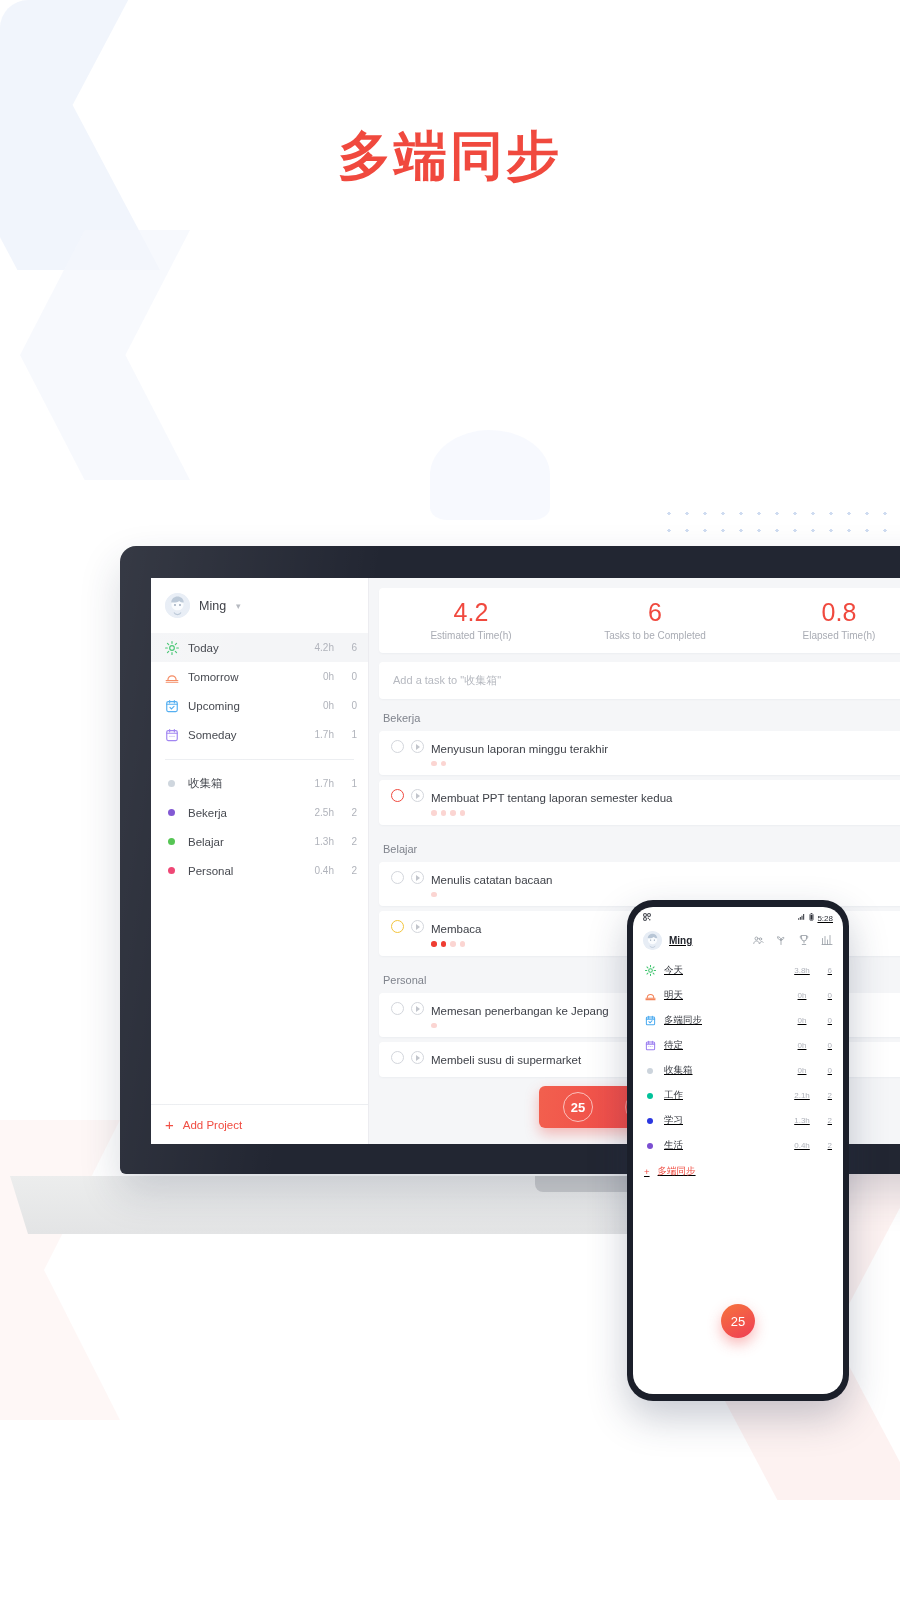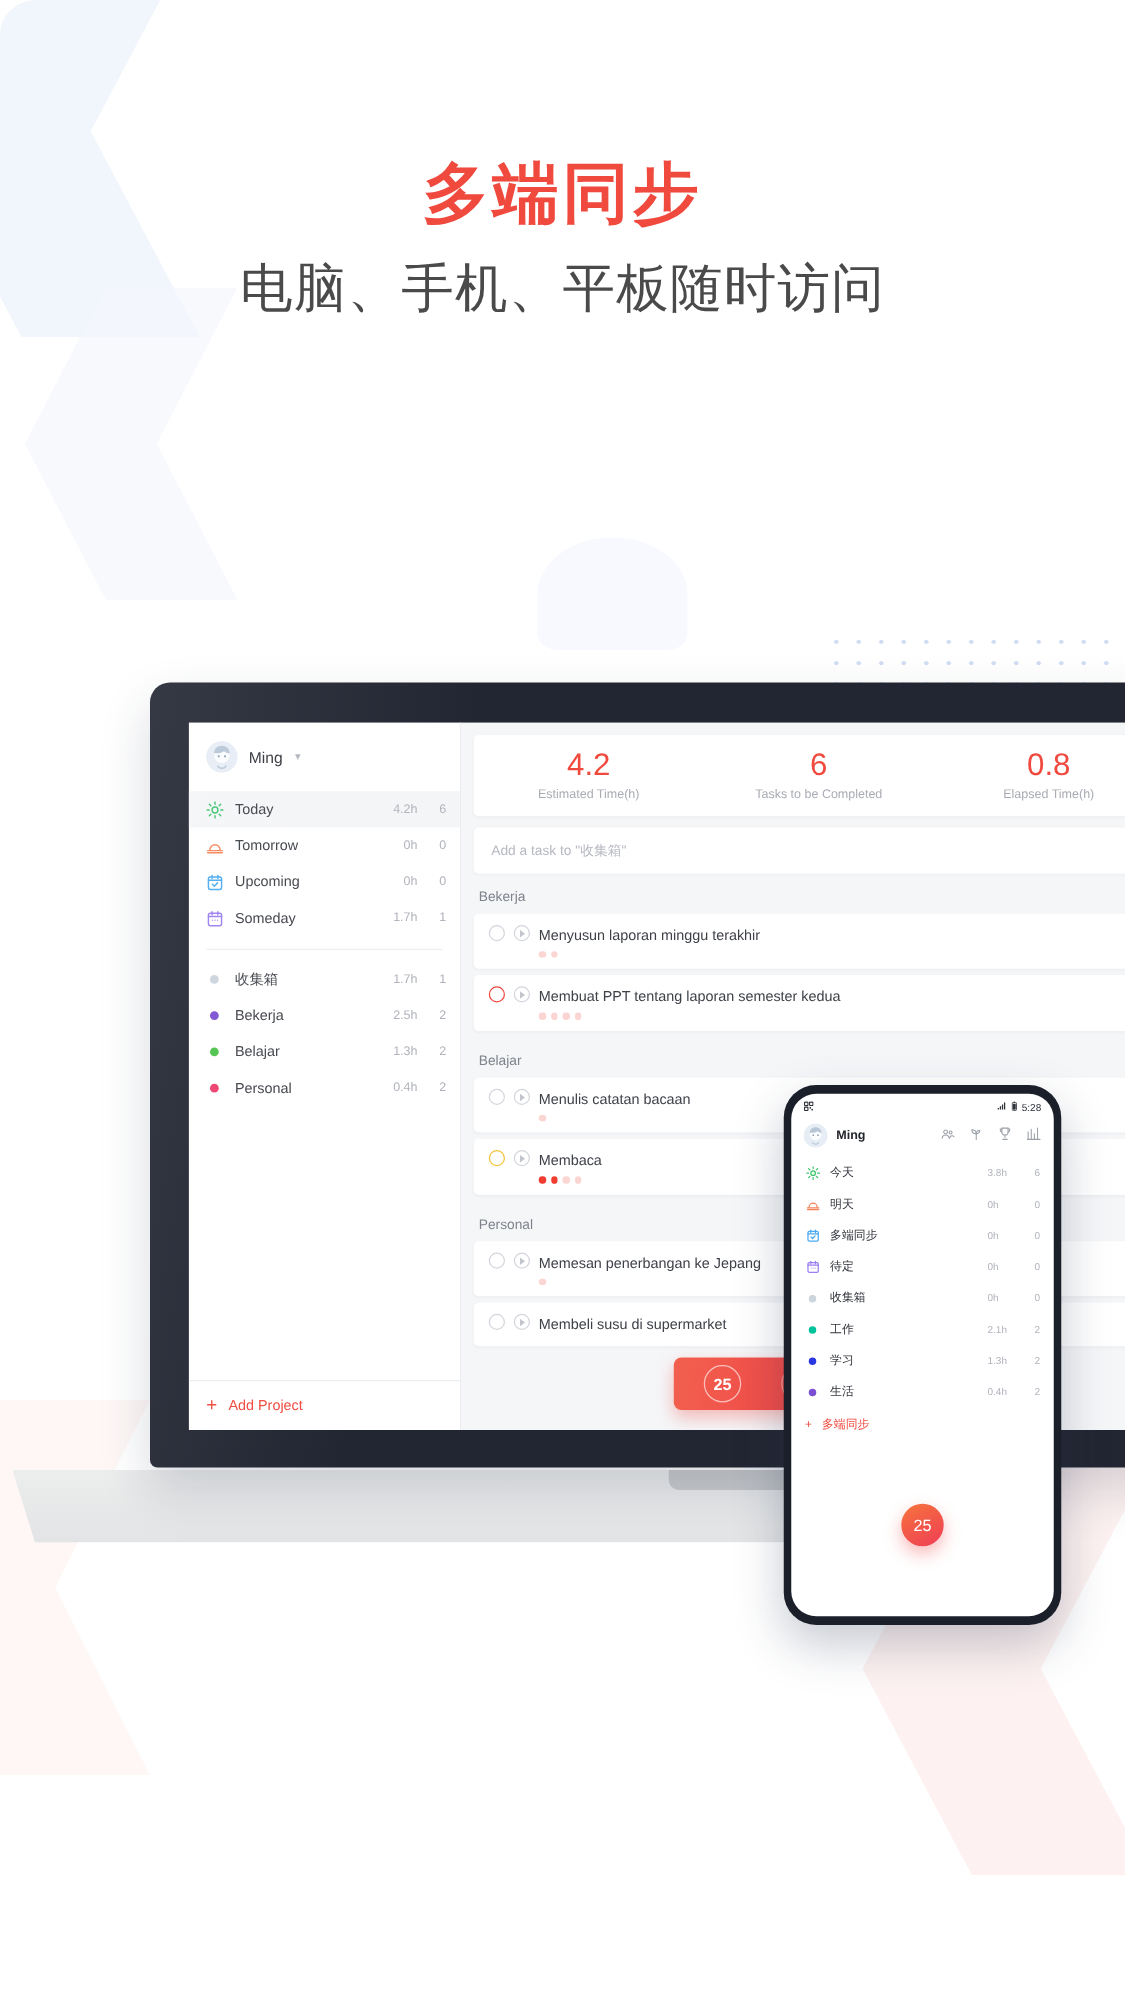--- a/index.html
+++ b/index.html
@@ -192,24 +192,25 @@
   .pill-circ {
     width: 30px; height: 30px; border-radius: 50%;
     border: 1.4px solid rgba(255,255,255,.62);
     display:flex; align-items:center; justify-content:center;
     font-size: 13px; color:#fff; font-weight:600;
   }
   .pill-circ.ghost { border-color: rgba(255,255,255,.40); }
 
   
   #phone {
-    position: absolute; left: 627px; top: 868px; width: 222px; height: 432px;
+    position: absolute; left: 627px; top: 900px; width: 222px; height: 501px;
     background: #1b1f2a; border-radius: 26px;
     box-shadow: 0 16px 38px rgba(40,50,80,.26);
     padding: 7px 6px;
+    text-decoration: underline;
   }
   .phone-screen {
     width: 100%; height: 100%; background: #fff; border-radius: 20px;
     overflow: hidden; position: relative;
   }
   .status {
     display: flex; align-items: center; justify-content: space-between;
     padding: 6px 10px 2px; font-size: 8px; color: #2b2e36;
   }
   .status-right { display: flex; align-items: center; gap: 3px; }
@@ -219,21 +220,21 @@
   .phone-avatar { width: 19px; height: 19px; border-radius: 50%; background: #e7edf5; position: relative; overflow:hidden; flex:0 0 19px; }
   .phone-name { font-size: 10px; font-weight: 700; color: #22252c; }
   .phone-icons { margin-left: auto; display: flex; gap: 11px; align-items: center; }
 
   .pnav-item {
     display: flex; align-items: center; height: 25px; padding: 0 11px; gap: 8px;
     font-size: 9.5px; color: #32353c;
   }
   .pnav-ico { width: 12px; height: 12px; flex: 0 0 12px; display:flex; align-items:center; justify-content:center; }
   .pnav-label { flex: 1; }
-  .pnav-time { font-size: 8px; color: #b0b3bb; width: 24px; text-align: left; }
+  .pnav-time { font-size: 8px; color: #b0b3bb; width: 24px; text-align: center; }
   .pnav-count { font-size: 8px; color: #b0b3bb; width: 10px; text-align: right; }
   .pdot { width: 6px; height: 6px; border-radius: 50%; display:block; }
 
   .p-add {
     display: flex; align-items: center; gap: 8px; padding: 7px 11px;
     font-size: 9.5px; color: #f0493e;
   }
   .fab {
     position: absolute; left: 50%; transform: translateX(-50%);
     bottom: 56px; width: 34px; height: 34px; border-radius: 50%;
@@ -249,21 +250,20 @@
 
   <div class="deco chev-tl"></div>
   <div class="deco chev-tl2"></div>
   <div class="deco blob-mid"></div>
   <div class="deco dotgrid"></div>
   <div class="deco chev-bl"></div>
   <div class="deco chev-br"></div>
 
   <div class="headline">
     <div class="h1">多端同步</div>
-    <div class="h2">电脑、手机、平板随时访问</div>
   </div>
 
   <div id="laptop">
     <div class="laptop-base"></div>
     <div class="laptop-base-notch"></div>
 
     <div class="lid">
       <div class="screen">
         <div class="app">
 

